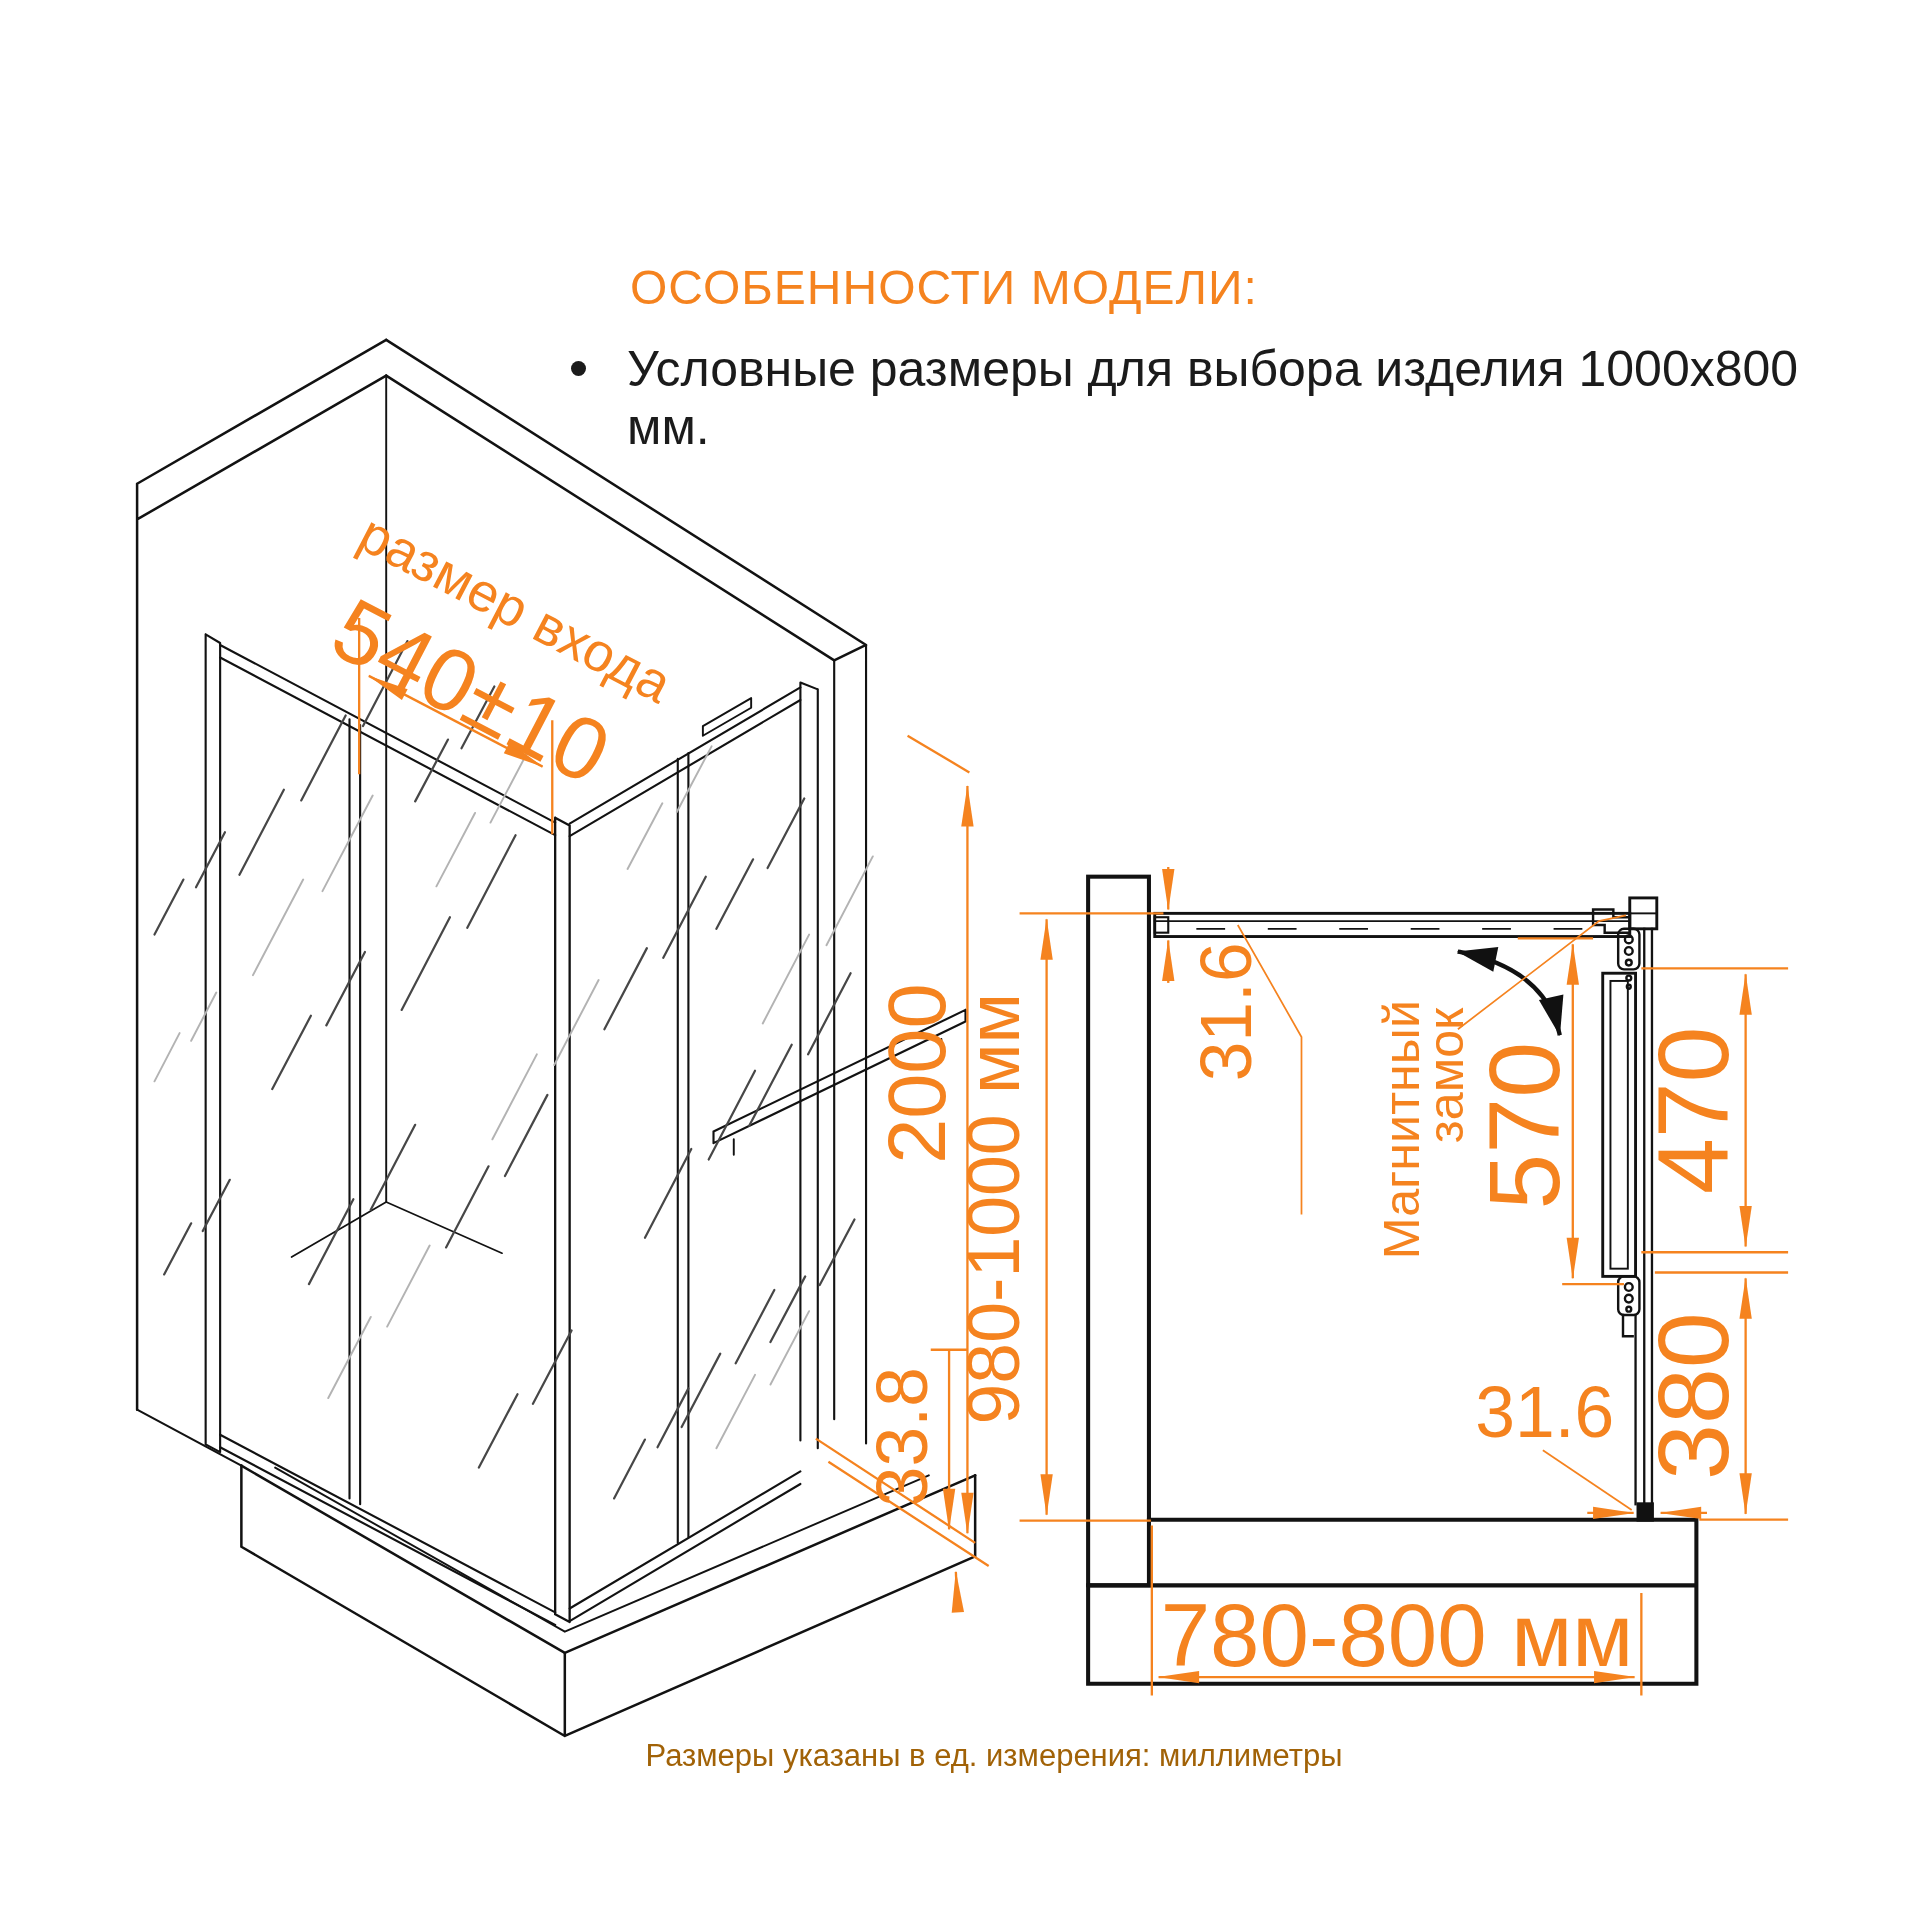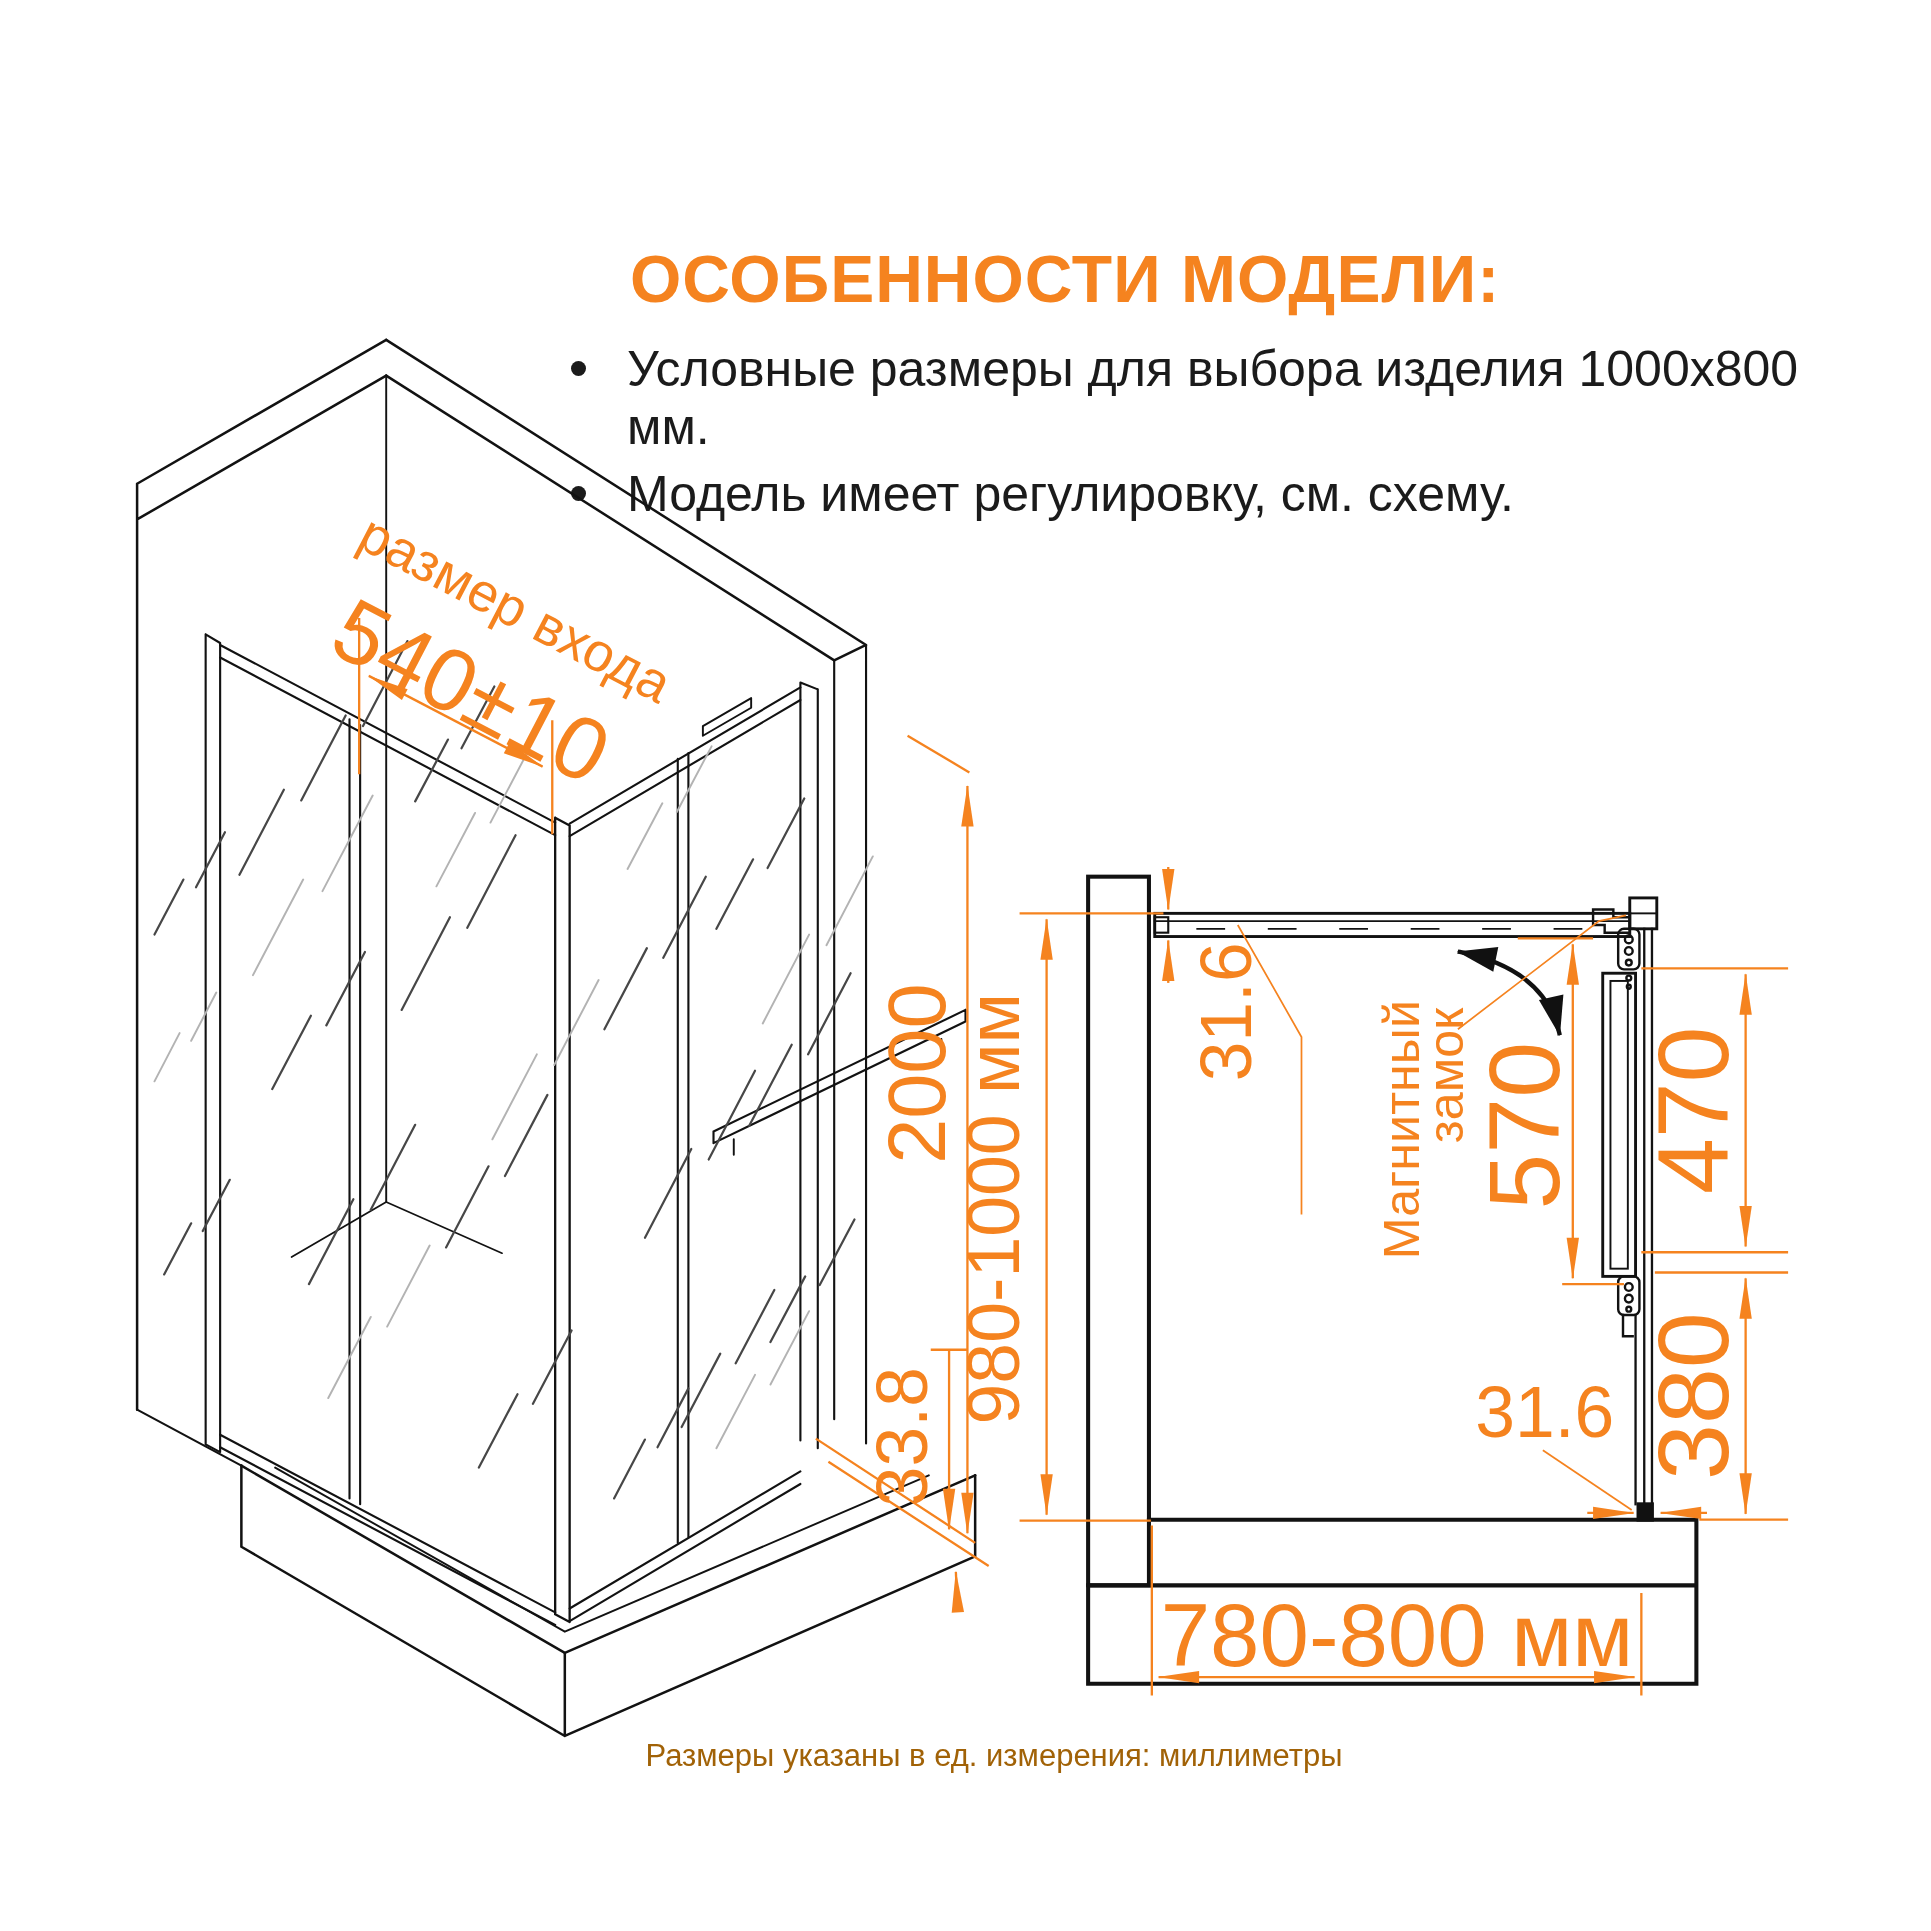--- a/index.html
+++ b/index.html
@@ -1,19 +1,19 @@
 <!DOCTYPE html>
 <html><head>
 <meta charset="utf-8">
 <style>
   html,body{margin:0;padding:0;background:#ffffff;}
   body{width:1931px;height:1931px;position:relative;overflow:hidden;
        font-family:"Liberation Sans","DejaVu Sans",sans-serif;}
   .page{position:absolute;inset:0;background:#fff;}
-  .title{position:absolute;left:630px;top:241px;font-size:66px;font-weight:700;
+  .title{position:absolute;left:630px;top:260px;font-size:48px;font-weight:400;
          letter-spacing:1px;color:#f5831f;white-space:nowrap;}
   .bullets{position:absolute;left:565px;top:340px;width:1299px;
            font-size:50px;line-height:58px;color:#1b1b1b;}
   .bullet{position:relative;padding-left:62px;margin-bottom:8.7px;}
   .bullet .dot{position:absolute;left:5.8px;top:21px;width:15.4px;height:15.4px;
                border-radius:50%;background:#1b1b1b;}
   .footer-note{position:absolute;left:994px;top:1738px;transform:translateX(-50%);
                font-size:31px;color:#a16207;white-space:nowrap;}
   svg text{font-family:"Liberation Sans","DejaVu Sans",sans-serif;fill:#f5831f;}
 </style>
@@ -21,24 +21,20 @@
 <body>
 
 <div class="page">
 
   <div class="title">ОСОБЕННОСТИ МОДЕЛИ:</div>
 
   <div class="bullets">
     <div class="bullet">
       <span class="dot"></span>
       <span>Условные размеры для выбора изделия 1000x800 мм.</span>
-    </div>
-    <div class="bullet">
-      <span class="dot"></span>
-      <span>Модель имеет регулировку, см. схему.</span>
     </div>
   </div>
 
   <svg width="1931" height="1931" viewBox="0 0 2000 2000" style="position:absolute;left:0;top:0;">
     <defs>
       <marker id="ao" markerUnits="userSpaceOnUse" markerWidth="46" markerHeight="18" viewBox="0 0 46 18" refX="44" refY="9" orient="auto-start-reverse">
         <path d="M45,9 L2,2.6 L2,15.4 Z" fill="#f5831f"></path>
       </marker>
       <marker id="ab" markerUnits="userSpaceOnUse" markerWidth="44" markerHeight="30" viewBox="0 0 44 30" refX="40" refY="15" orient="auto-start-reverse">
         <path d="M43,15 L2,2 L2,28 Z" fill="#111"></path>

